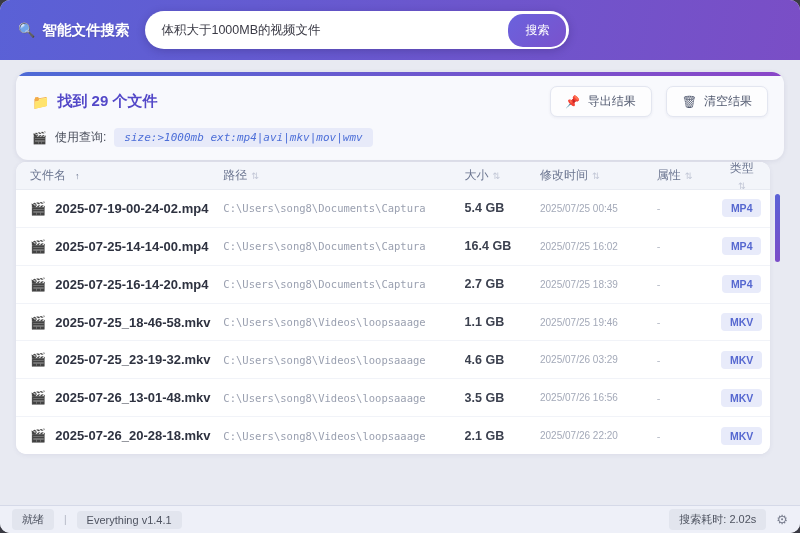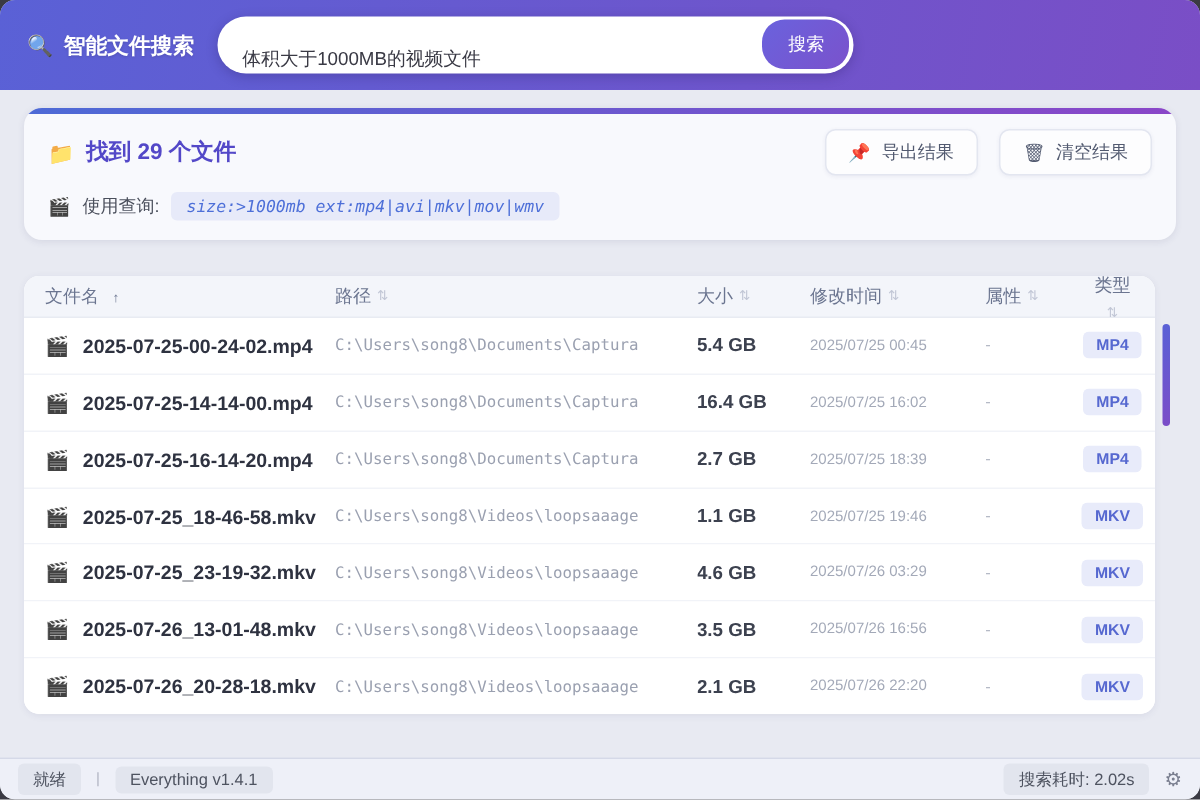--- a/index.html
+++ b/index.html
@@ -35,21 +35,21 @@
   
   .searchbar {
     height:60px; flex:0 0 60px;
     background:linear-gradient(100deg,var(--accent_start,#5a61d6) 0%,var(--accent_end,#7a4ec6) 100%);
     display:flex; align-items:center; padding:0 18px;
   }
   .search-label-icon { font-size:14px; }
   .search-label { color:#fff; font-size:14.5px; font-weight:bold; margin-left:7px; text-shadow:0 1px 2px rgba(0,0,0,.15); }
   .search-box {
     margin-left:16px; width:424px; height:38px; background:#fff; border-radius:20px;
-    display:flex; align-items:flex-end; padding:3px 3px 3px 16px;
+    display:flex; align-items:center; padding:3px 3px 3px 16px;
     box-shadow:0 2px 8px rgba(30,20,80,.25);
   }
   .search-input {
     flex:1; border:none; outline:none; font-size:12.5px; color:#3a3a45;
     font-family:"Liberation Sans","DejaVu Sans",sans-serif; background:transparent;
   }
   .search-btn {
     flex:0 0 auto; border:none; cursor:pointer; color:#fff; font-size:12px;
     background:linear-gradient(135deg,#6a62dd,#7a52cc);
     border-radius:15px; padding:8px 17px; font-family:inherit;
@@ -78,21 +78,21 @@
   .act-btn .ico { font-size:12px; }
   .query-row { display:flex; align-items:center; gap:8px; margin-top:11px; }
   .query-ico { font-size:12px; }
   .query-label { font-size:12px; color:#4a4f5c; }
   .query-code {
     font-family:"DejaVu Sans Mono","Liberation Mono",monospace;
     font-size:11px; color:var(--code_text,#4d6fd8);
     background:var(--code_bg,#e7eaf9); border-radius:4px; padding:3px 10px;font-style:italic;
   }
   
-  .table-region { position:relative; margin-top:24px; height:292px; }
+  .table-region { position:relative; margin-top:2px; height:292px; }
   .table-card {
     width:calc(100% - 14px); height:100%; background:#fff; border-radius:10px;
     overflow:hidden; box-shadow:0 1px 5px rgba(60,60,110,.08);
     display:flex; flex-direction:column;
   }
   .thead {
     height:28px; flex:0 0 28px; background:#f3f5fa; display:flex; align-items:center;
     border-bottom:1px solid #e8ebf2;
   }
   .th { display:flex; align-items:center; gap:4px; font-size:12px; color:#6b7590; cursor:pointer; }
@@ -203,21 +203,21 @@
             </div>
             <div class="th col5">
               <span>类型</span>
               <span class="sort">⇅</span>
             </div>
           </div>
         <div class="tbody">
             <div class="trow">
     <div class="td col0">
       <span class="file-ico c-icon">🎬</span>
-      <span class="c-nametxt">2025-07-25-00-24-02.mp4</span>
+      <span class="c-nametxt">2025-07-19-00-24-02.mp4</span>
     </div>
     <div class="td col1">
                 <span class="c-path">C:\Users\song8\Documents\Captura</span>
               </div>
     <div class="td col2">
                 <span class="c-size">5.4 GB</span>
               </div>
     <div class="td col3">
                 <span class="c-date">2025/07/25 00:45</span>
               </div>

